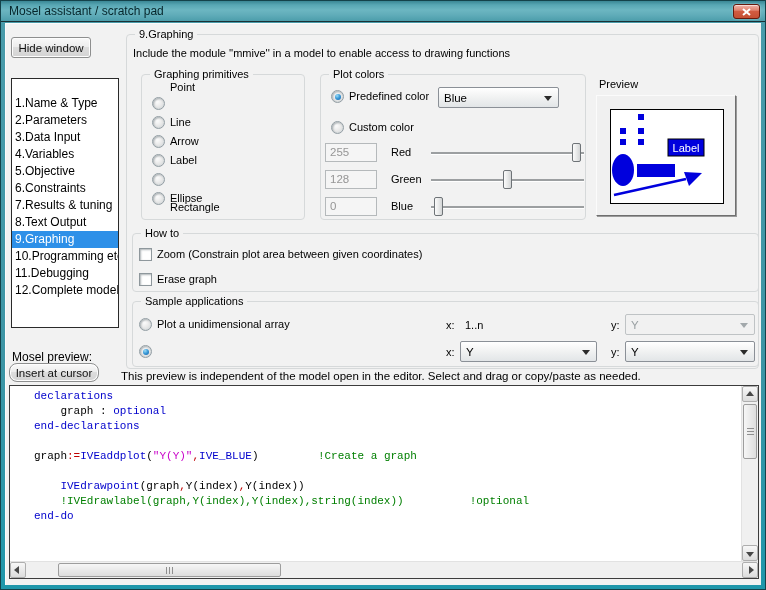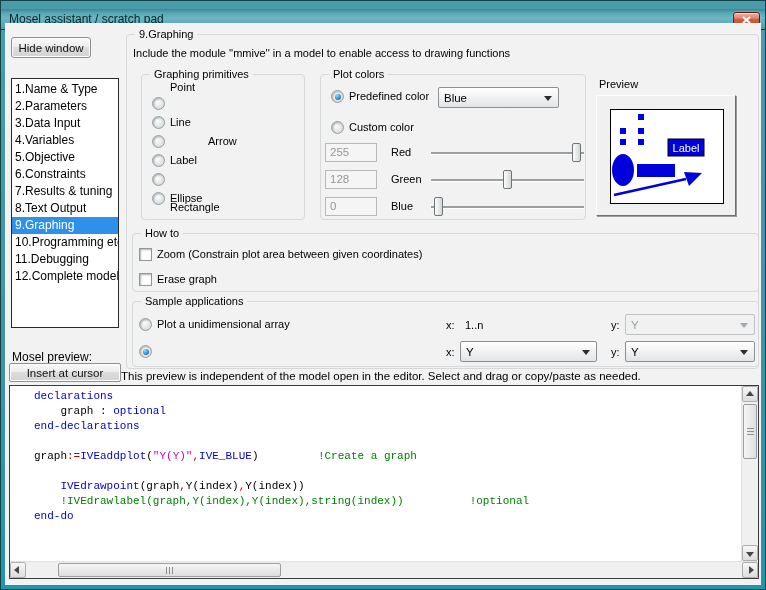--- a/index.html
+++ b/index.html
@@ -1,37 +1,37 @@
 <!DOCTYPE html>
 <html><head>
 <meta charset="utf-8">
 <style>
   html,body{margin:0;padding:0;background:#c8c8c8;}
   *{box-sizing:border-box;}
   body{font-family:"Liberation Sans",sans-serif;}
 
   .window{position:relative;width:766px;height:590px;border:1px solid #14424a;
     background:linear-gradient(180deg,#4a9cab 0%,#3d95a5 60%,#1f97ab 100%);overflow:hidden;}
-  .titlebar{position:absolute;left:0;top:8px;right:0;height:21px;
+  .titlebar{position:absolute;left:0;top:0;right:0;height:21px;
     background:linear-gradient(180deg,#3a8795 0%,#58a7b4 20%,#6cb6c1 45%,#60acb9 70%,#4c9dab 100%);
     border-bottom:1px solid #1c3034;}
   .title{position:absolute;left:8px;top:3px;font-size:12px;color:#06262b;white-space:nowrap;}
   .close-btn{position:absolute;right:5px;top:3px;width:27px;height:15px;border:1px solid #66190d;border-radius:3px;
     background:linear-gradient(180deg,#f2b4a9 0%,#e0836f 40%,#d15b41 50%,#c44f33 100%);
     box-shadow:inset 0 1px 0 rgba(255,255,255,.55), 0 0 2px rgba(255,255,255,.5);
     display:flex;align-items:center;justify-content:center;cursor:default;}
   .content{position:absolute;left:4px;top:22px;right:4px;bottom:4px;background:#f2f2f2;
     box-shadow:inset 1px 1px 0 rgba(255,255,255,.7);}
 
   .btn{position:absolute;border:1px solid #8e8f8f;border-radius:3px;font-size:11.5px;color:#111;
     background:linear-gradient(180deg,#f9f9f9 0%,#ededed 45%,#dddddd 50%,#d3d3d3 100%);
     box-shadow:inset 0 0 0 1px #fdfdfd;text-align:center;padding:0;font-family:inherit;}
 
   .listbox{position:absolute;left:6px;top:55px;width:108px;height:250px;background:#fff;border:1px solid #2a2a2a;
-    padding-top:2px;overflow:hidden;}
+    padding-top:16px;overflow:hidden;}
   .lb-item{height:17px;line-height:17px;font-size:12px;padding-left:3px;white-space:nowrap;color:#000;}
   .lb-item.sel{background:#2e90e8;color:#fff;}
 
   .static-lbl{position:absolute;font-size:11.5px;color:#000;white-space:nowrap;}
 
   .grp{position:absolute;border:1px solid #d6d9da;border-radius:4px;}
   .glabel{position:absolute;top:-7px;left:8px;background:#f2f2f2;padding:0 4px;font-size:11px;color:#000;white-space:nowrap;}
   .lbl{position:absolute;font-size:11px;color:#000;white-space:nowrap;}
 
   .radio{position:absolute;width:13px;height:13px;border-radius:50%;border:1px solid #939ea4;
@@ -109,34 +109,34 @@
         <div class="lb-item">6.Constraints</div>
         <div class="lb-item">7.Results &amp; tuning</div>
         <div class="lb-item">8.Text Output</div>
         <div class="lb-item sel">9.Graphing</div>
         <div class="lb-item">10.Programming etc.</div>
         <div class="lb-item">11.Debugging</div>
         <div class="lb-item">12.Complete models</div>
       </div>
 
     <span class="static-lbl" style="left:7px;top:327px;font-size:12px">Mosel preview:</span>
-    <button class="btn" style="left:4px;top:340px;width:112px;height:19px;border-radius:2px">Insert at cursor</button>
+    <button class="btn" style="left:4px;top:340px;width:90px;height:19px;border-radius:8px">Insert at cursor</button>
 
     <div class="grp" style="left:121px;top:11px;width:633px;height:335px">
       <span class="glabel">9.Graphing</span>
       <span class="lbl" style="left:6px;top:12px">Include the module ''mmive'' in a model to enable access to drawing functions</span>
 
       <div class="grp" id="primitives" style="left:14px;top:39px;width:164px;height:146px">
         <span class="glabel">Graphing primitives</span>
       <span class="radio" style="left: 10px; top: 22px;"></span>
           <span class="lbl" style="left: 28px; top: 6px;">Point</span>
           <span class="radio" style="left: 10px; top: 41px;"></span>
           <span class="lbl" style="left: 28px; top: 41px;">Line</span>
           <span class="radio" style="left: 10px; top: 60px;"></span>
-          <span class="lbl" style="left: 28px; top: 60px; margin-left: 38px;">Arrow</span>
+          <span class="lbl" style="left: 28px; top: 60px;">Arrow</span>
           <span class="radio" style="left: 10px; top: 79px;"></span>
           <span class="lbl" style="left: 28px; top: 79px;">Label</span>
           <span class="radio" style="left: 10px; top: 98px;"></span>
           <span class="lbl" style="left: 28px; top: 98px; margin-top: 28px;">Rectangle</span>
           <span class="radio" style="left: 10px; top: 117px;"></span>
           <span class="lbl" style="left: 28px; top: 117px;">Ellipse</span>
         </div>
 
       <div class="grp" id="plot-colors" style="left:193px;top:39px;width:266px;height:146px">
         <span class="glabel">Plot colors</span>

